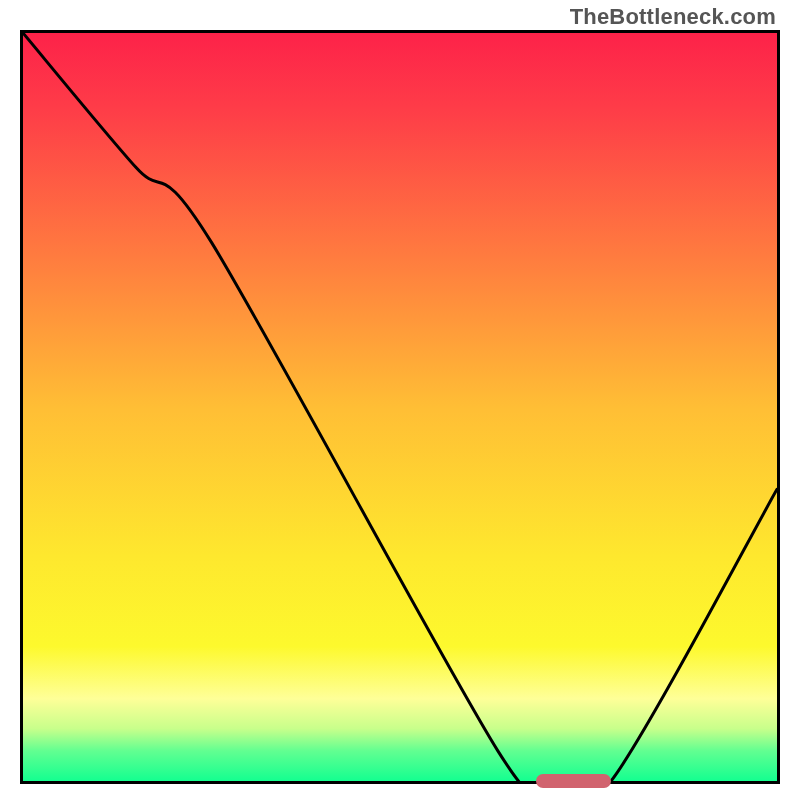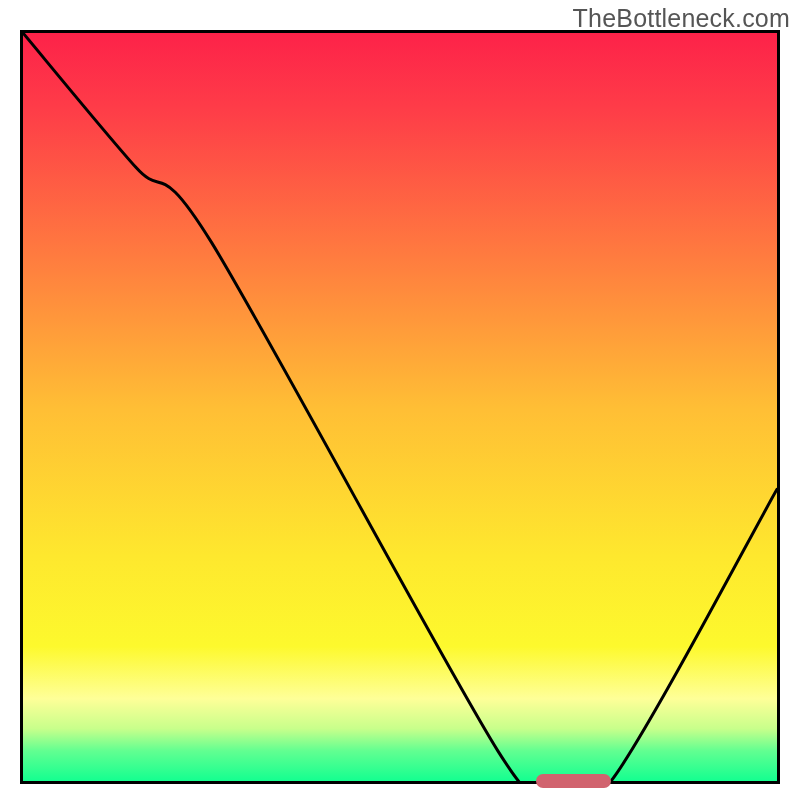--- a/index.html
+++ b/index.html
@@ -11,23 +11,23 @@
     font-family: Arial, Helvetica, sans-serif;
   }
   .container {
     position: relative;
     width: 800px;
     height: 800px;
   }
   .watermark {
     position: absolute;
     top: 4px;
-    right: 10px;
-    font-size: 25px;
-    font-weight: 400;
+    right: 24px;
+    font-size: 22px;
+    font-weight: 700;
     color: #555555;
     letter-spacing: 0.2px;
   }
   .plot-area {
     position: absolute;
     left: 20px;
     top: 30px;
     width: 760px;
     height: 754px;
     background: linear-gradient(

